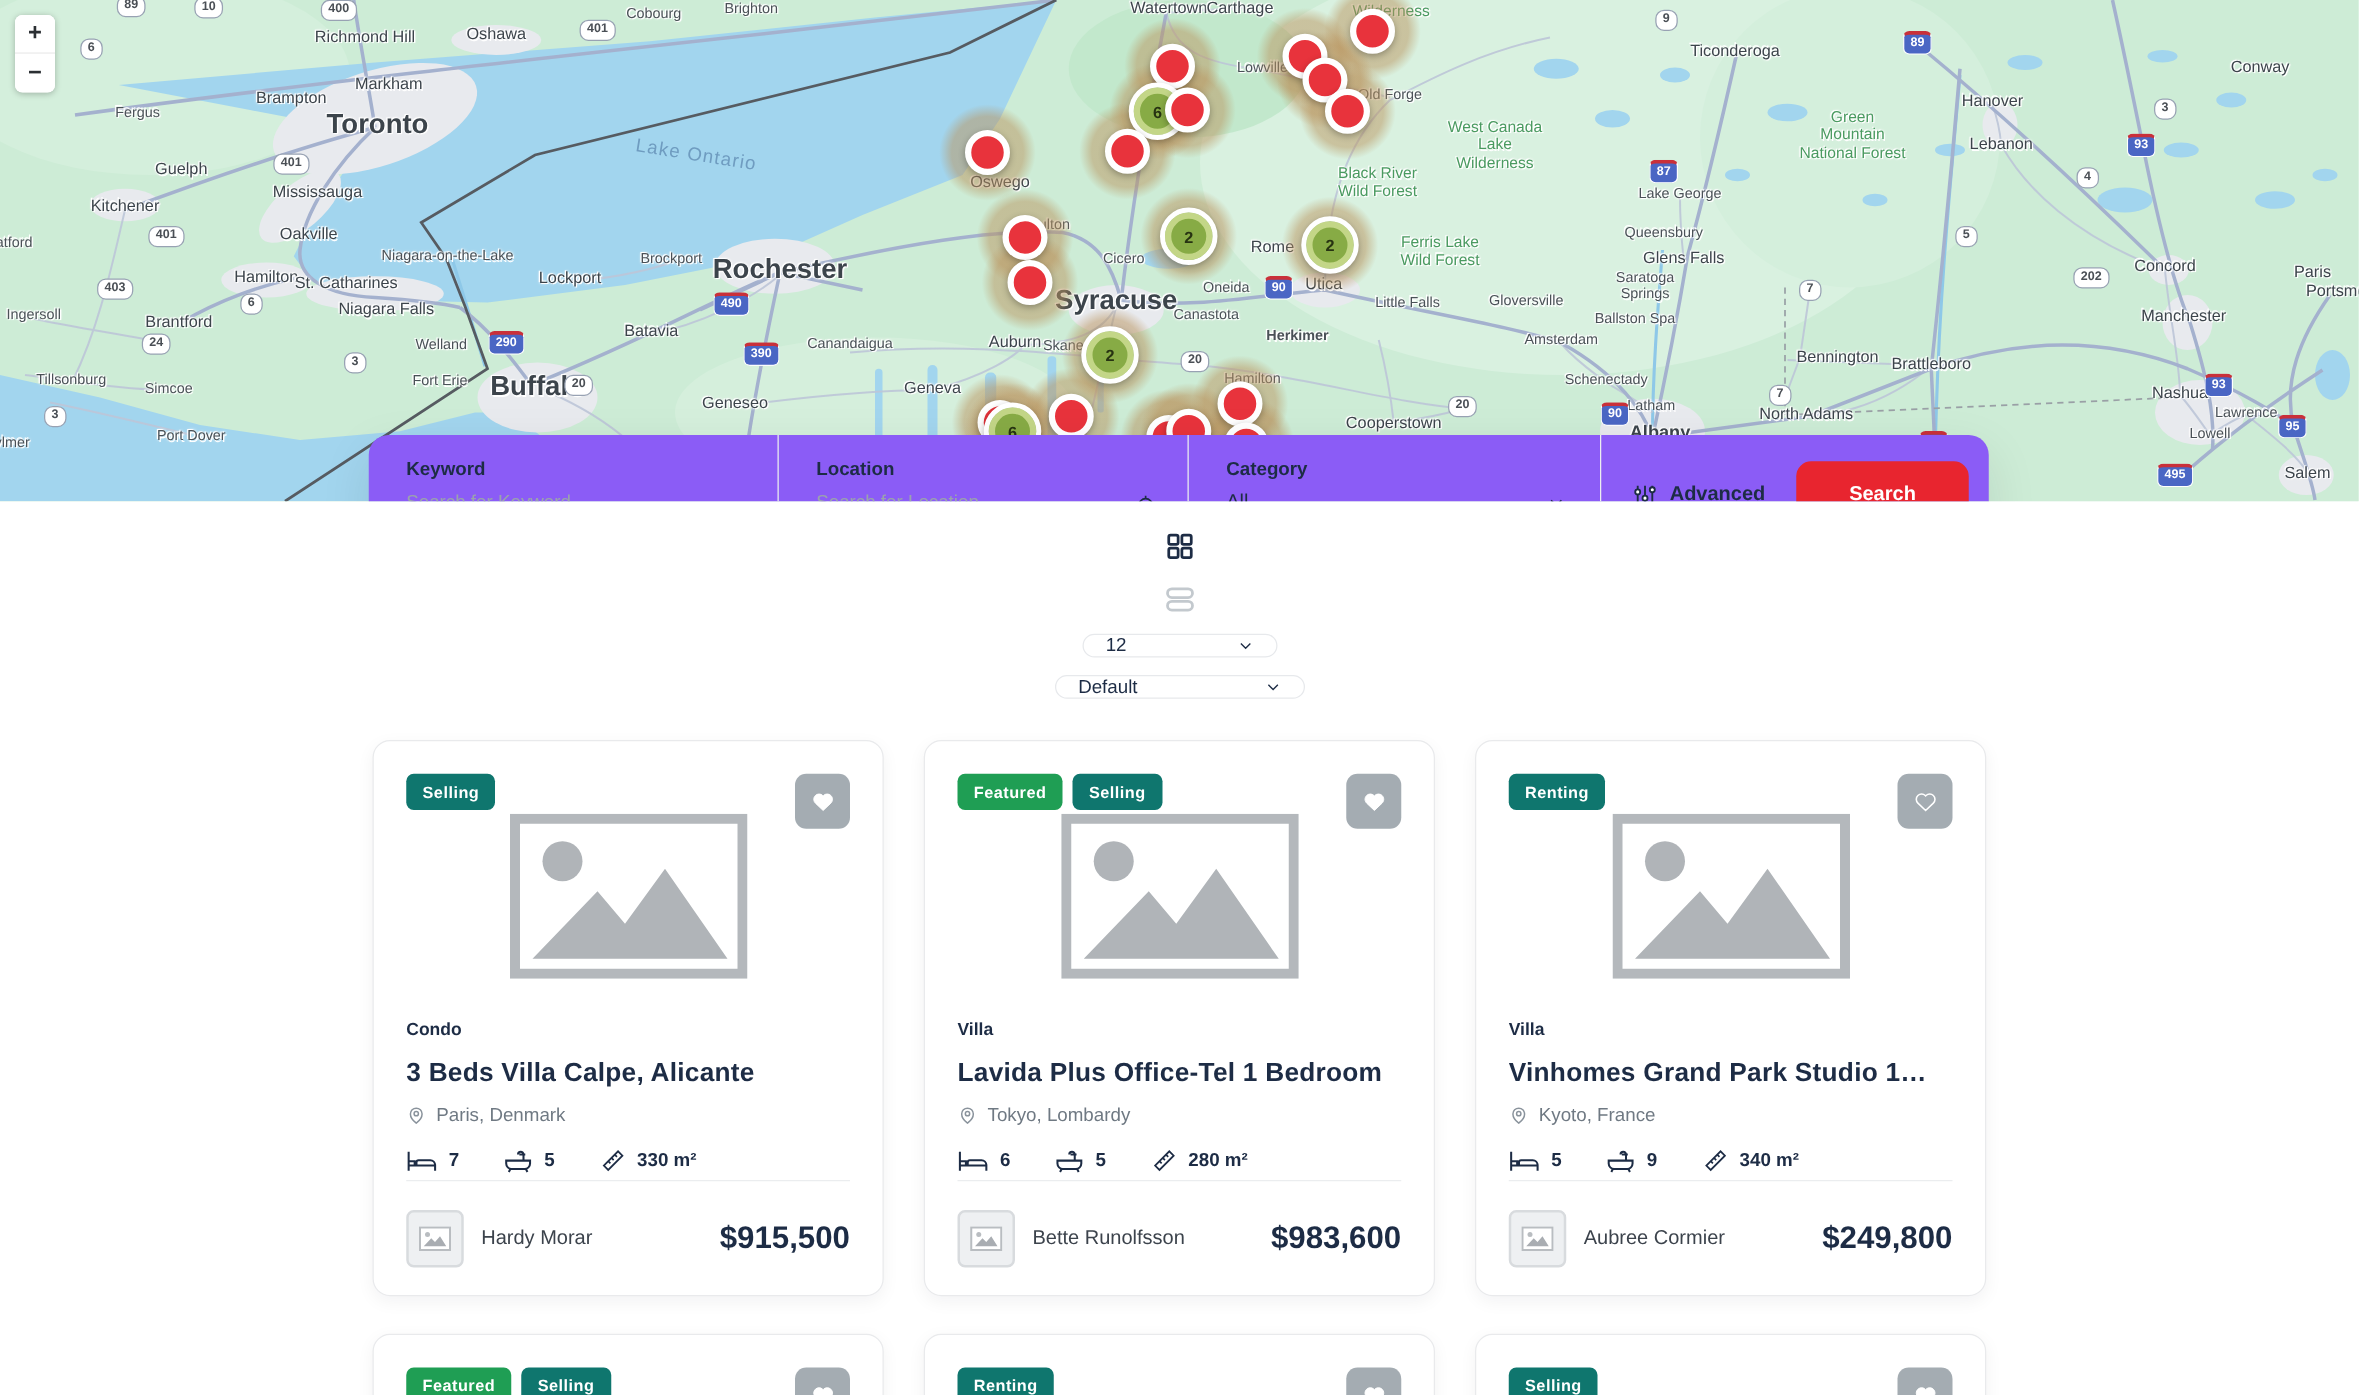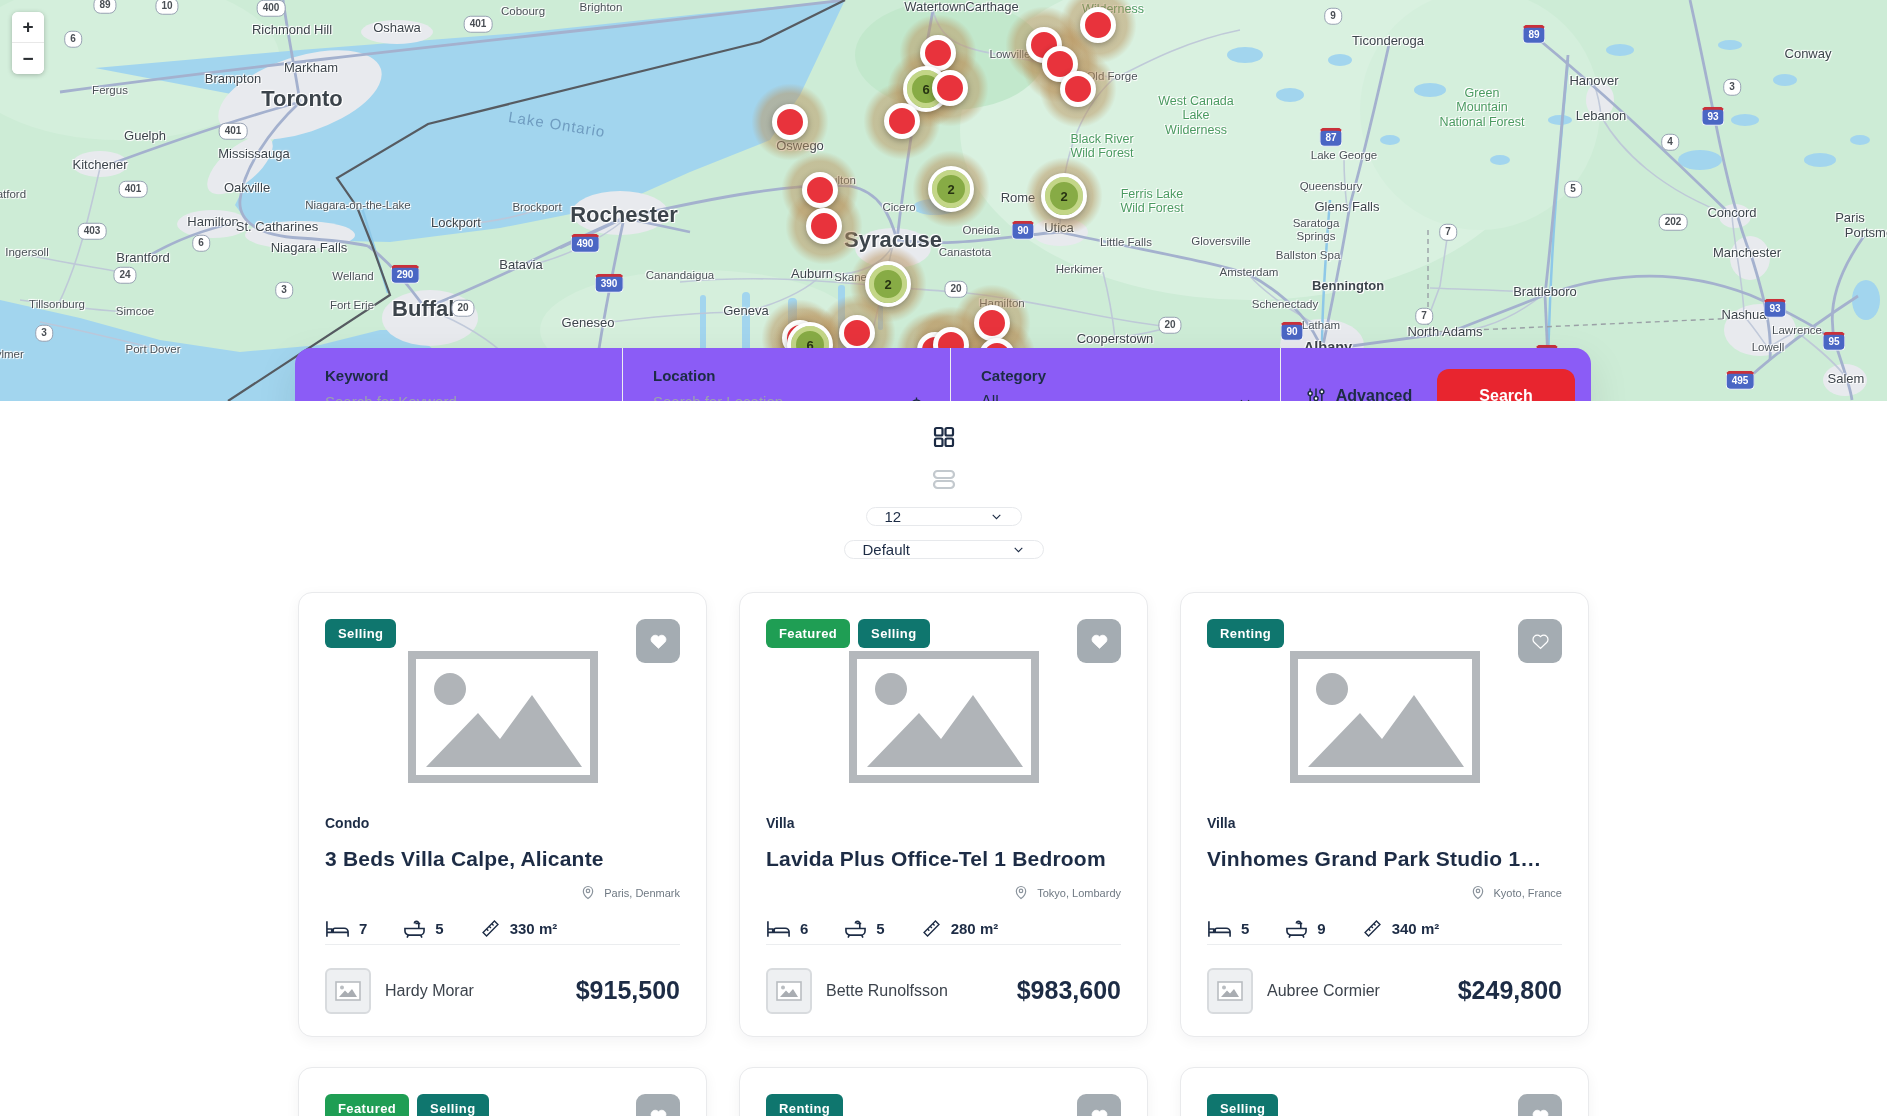--- a/index.html
+++ b/index.html
@@ -80,21 +80,21 @@
   .badge-green { background:#1f9e54; }
   .heart-btn { position:absolute; right:0; top:0; width:44px; height:44px; border-radius:9px;
     background:rgba(148,157,165,.85); border:0; cursor:pointer; display:flex; align-items:center;
     justify-content:center; z-index:2; }
   .heart-btn svg path { fill:#fff; stroke:#fff; }
   .heart-btn.outline svg path { fill:none; stroke:#fff; stroke-width:1.6; }
   .ph { position:absolute; left:50%; top:32px; transform:translateX(-50%); }
   .ptype { position:absolute; left:0; bottom:0; font-size:14px; font-weight:bold; color:#1d2c45; }
   .ptitle { margin-top:16px; font-size:21px; font-weight:bold; color:#1d2c45; letter-spacing:.2px;
     white-space:nowrap; overflow:hidden; cursor:pointer; }
-  .ploc { margin-top:13px; display:flex; align-items:center; gap:8px; font-size:11px; color:#6f7983;justify-content:flex-end; }
+  .ploc { margin-top:13px; display:flex; align-items:center; gap:8px; font-size:15px; color:#6f7983; }
   .pstats { margin-top:17px; display:flex; align-items:center; gap:36px; }
   .stat { display:flex; align-items:center; gap:9px; font-size:15px; font-weight:bold; color:#1d2c45; }
   .pfoot { position:absolute; left:0; right:0; bottom:0; height:92px; border-top:1px solid #ebedef;
     margin:0 26px; display:flex; align-items:center; gap:14px; }
   .avatar { width:46px; height:46px; border:2px solid #d8dbde; border-radius:6px; background:#eef0f2;
     display:flex; align-items:center; justify-content:center; }
   .agent { font-size:16px; color:#3c434c; }
   .price { margin-left:auto; font-size:25px; font-weight:bold; color:#1d2c45; }
 </style>
 </head>
@@ -267,21 +267,21 @@
       <div class="map-label s" style="left: 1112px; top: 77px;">Old Forge</div>
       <div class="map-label m" style="left: 812px; top: 274px;">Auburn</div>
       <div class="map-label s" style="left: 866px; top: 278px;">Skaneateles</div>
       <div class="map-label s" style="left: 899px; top: 208px;">Cicero</div>
       <div class="map-label l" style="left: 893px; top: 240px;">Syracuse</div>
       <div class="map-label s" style="left: 965px; top: 253px;">Canastota</div>
       <div class="map-label s" style="left: 981px; top: 231px;">Oneida</div>
       <div class="map-label m" style="left: 1018px; top: 198px;">Rome</div>
       <div class="map-label m" style="left: 1059px; top: 228px;">Utica</div>
       <div class="map-label s" style="left: 1126px; top: 243px;">Little Falls</div>
-      <div class="map-label s" style="left: 1079px; top: 270px;">Herkimer</div>
+      <div class="map-label s" style="left: 1038px; top: 270px; font-weight: bold;">Herkimer</div>
       <div class="map-label s" style="left: 1221px; top: 242px;">Gloversville</div>
       <div class="map-label s" style="left: 1249px; top: 273px;">Amsterdam</div>
       <div class="map-label s" style="left: 1002px; top: 304px;">Hamilton</div>
       <div class="map-label m" style="left: 1115px; top: 339px;">Cooperstown</div>
       <div class="map-label s" style="left: 1285px; top: 305px;">Schenectady</div>
       <div class="map-label s" style="left: 1321px; top: 326px;">Latham</div>
       <div class="map-label b" style="left: 1328px; top: 347px;">Albany</div>
       <div class="map-label s" style="left: 1316px; top: 230px;">Saratoga
 Springs</div>
       <div class="map-label s" style="left: 1308px; top: 256px;">Ballston Spa</div>
@@ -293,21 +293,21 @@
       <div class="map-label m" style="left: 1594px; top: 81px;">Hanover</div>
       <div class="map-label m" style="left: 1601px; top: 116px;">Lebanon</div>
       <div class="map-label m" style="left: 1732px; top: 213px;">Concord</div>
       <div class="map-label m" style="left: 1850px; top: 218px;">Paris</div>
       <div class="map-label m" style="left: 1878px; top: 233px;">Portsmouth</div>
       <div class="map-label m" style="left: 1747px; top: 253px;">Manchester</div>
       <div class="map-label m" style="left: 1744px; top: 315px;">Nashua</div>
       <div class="map-label s" style="left: 1768px; top: 348px;">Lowell</div>
       <div class="map-label s" style="left: 1797px; top: 331px;">Lawrence</div>
       <div class="map-label m" style="left: 1846px; top: 379px;">Salem</div>
-      <div class="map-label m" style="left: 1348px; top: 286px; font-weight: bold;">Bennington</div>
+      <div class="map-label m" style="left: 1470px; top: 286px;">Bennington</div>
       <div class="map-label m" style="left: 1545px; top: 292px;">Brattleboro</div>
       <div class="map-label m" style="left: 1445px; top: 332px;">North Adams</div>
       <div class="map-label forest" style="left: 1102px; top: 146px;">Black River
 Wild Forest</div>
       <div class="map-label forest" style="left: 1196px; top: 116px;">West Canada
 Lake
 Wilderness</div>
       <div class="map-label forest" style="left: 1152px; top: 201px;">Ferris Lake
 Wild Forest</div>
       <div class="map-label forest" style="left: 1482px; top: 108px;">Green

